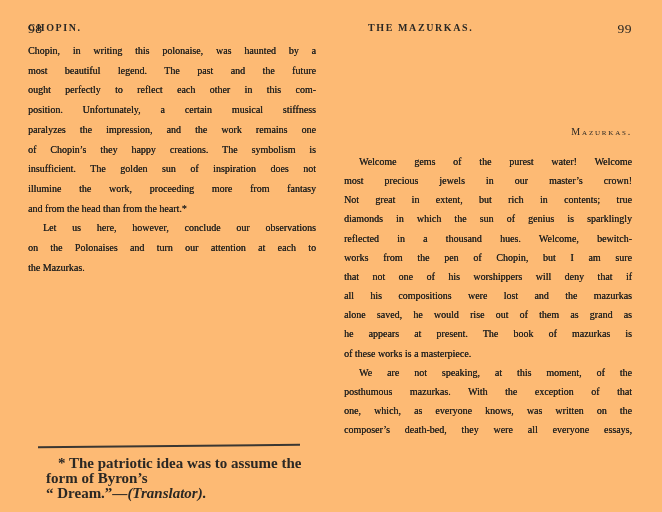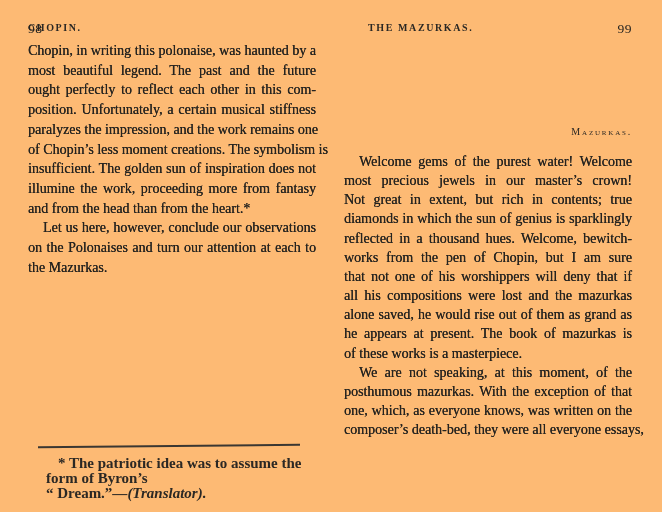--- a/index.html
+++ b/index.html
@@ -37,21 +37,21 @@
     text-align:right;
     font-variant:small-caps;
     font-size:10px;letter-spacing:1.8px;color:#2b2824;
   }
 
   .body{position:absolute;left:0;width:100%;}
   .body-left{top:41px;}
   .body-right{top:152px;}
 
   .ln{
-    font-size:14px;
+    font-size:10px;
     color:#262420;
     text-align:justify;
     text-align-last:justify;
     white-space:nowrap;
     text-shadow:0.15px 0 0 currentColor;
   }
   .body-left .ln{line-height:19.7px;}
   .body-right .ln{line-height:19.15px;}
   .ln.end{text-align-last:left;}
   .ln.indent{text-indent:15px;}
@@ -78,21 +78,21 @@
       <span class="pgnum pgnum-left">98</span>
       <span class="runhead">CHOPIN.</span>
     </div>
 
     <div class="body body-left">
       <div class="ln">Chopin, in writing this polonaise, was haunted by a</div>
       <div class="ln">most beautiful legend.  The past and the future</div>
       <div class="ln">ought perfectly to reflect each other in this com-</div>
       <div class="ln">position.  Unfortunately, a certain musical stiffness</div>
       <div class="ln">paralyzes the impression, and the work remains one</div>
-      <div class="ln">of Chopin’s less moment creations.  The symbolism is</div>
+      <div class="ln">of Chopin’s they happy creations.  The symbolism is</div>
       <div class="ln">insufficient.  The golden sun of inspiration does not</div>
       <div class="ln">illumine the work, proceeding more from fantasy</div>
       <div class="ln end">and from the head than from the heart.*</div>
       <div class="ln indent">Let us here, however, conclude our observations</div>
       <div class="ln">on the Polonaises and turn our attention at each to</div>
       <div class="ln end">the Mazurkas.</div>
     </div>
 
     <div class="footnote-rule"></div>
 

